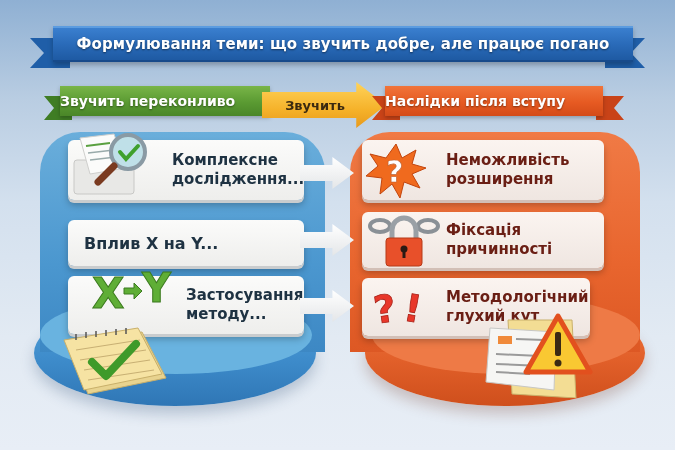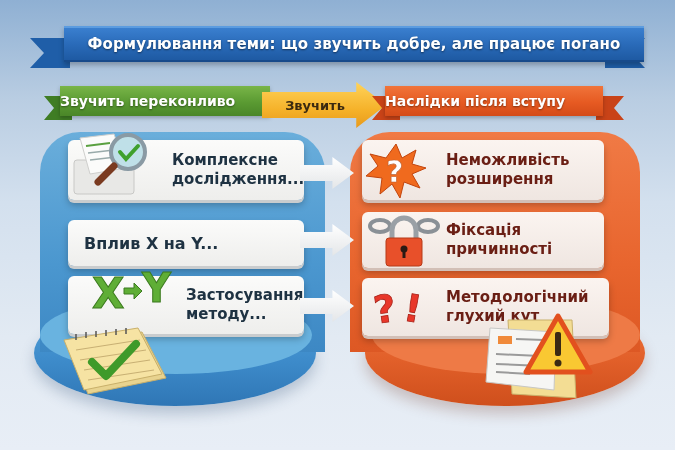--- a/index.html
+++ b/index.html
@@ -8,21 +8,21 @@
     font-family: "DejaVu Sans", sans-serif;
     background: linear-gradient(180deg, #8fb0d3 0%, #b9cde2 22%, #d3e0ee 45%, #e2eaf3 75%, #e8eef6 100%);
     position: relative;
   }
 
   
   .banner-tail { position: absolute; top: 38px; width: 40px; height: 30px; background: #1f5ea8; }
   .banner-tail.l { left: 30px; clip-path: polygon(0 0, 100% 0, 100% 100%, 0 100%, 14px 50%); }
   .banner-tail.r { right: 30px; clip-path: polygon(0 0, 100% 0, calc(100% - 14px) 50%, 100% 100%, 0 100%); }
   .banner {
-    position: absolute; left: 64px; top: 26px; width: 580px; height: 36px;
+    position: absolute; left: 53px; top: 26px; width: 580px; height: 36px;
     background: linear-gradient(180deg, #3a7fcf 0%, #2a6bb9 50%, #1e5aa3 100%);
     border-top: 2px solid #5c9ce0; border-bottom: 2px solid #174a8a;
     box-shadow: 0 3px 5px rgba(0,0,0,0.25);
     display: flex; align-items: center; justify-content: center;
   }
   .banner span { color: #fff; font-weight: bold; font-size: 15px; text-shadow: 0 1px 2px rgba(0,0,0,0.5); letter-spacing: 0.1px; }
 
   
   .rib-tail { position: absolute; width: 28px; height: 24px; }
   .green-tail { background: #3f7d24; }
@@ -216,21 +216,21 @@
   <svg width="72" height="54" viewBox="0 0 72 54">
     <ellipse cx="12" cy="12" rx="10" ry="6" fill="none" stroke="#8a9096" stroke-width="4"></ellipse>
     <ellipse cx="60" cy="12" rx="10" ry="6" fill="none" stroke="#8a9096" stroke-width="4"></ellipse>
     <path d="M24 26 V16 a12 12 0 0 1 24 0 V26" fill="none" stroke="#9aa0a6" stroke-width="5"></path>
     <rect x="18" y="24" width="36" height="28" rx="3" fill="#e8502a" stroke="#b63a18"></rect>
     <circle cx="36" cy="35" r="3.5" fill="#2a1a14"></circle>
     <rect x="34.5" y="35" width="3" height="9" fill="#2a1a14"></rect>
   </svg>
 </div>
 
-<div class="card warm" style="left:362px; top:278px; width:247px; height:58px;">
+<div class="card warm" style="left:362px; top:278px; width:228px; height:58px;">
   <div class="card-text red" style="margin-left:84px;">
     <div>Методологічний</div>
     <div>глухий кут</div>
   </div>
 </div>
 <div class="icon" style="left:374px; top:280px; width:60px; height:50px;">
   <svg width="60" height="50" viewBox="0 0 60 50">
     <text x="0" y="42" font-family="DejaVu Sans, sans-serif" font-weight="bold" font-size="38" fill="#e8372a" stroke="#a82218" stroke-width="0.8" transform="rotate(-8 14 30)">?</text>
     <text x="30" y="42" font-family="DejaVu Sans, sans-serif" font-weight="bold" font-size="38" fill="#e8372a" stroke="#a82218" stroke-width="0.8" transform="rotate(10 40 30)">!</text>
   </svg>

